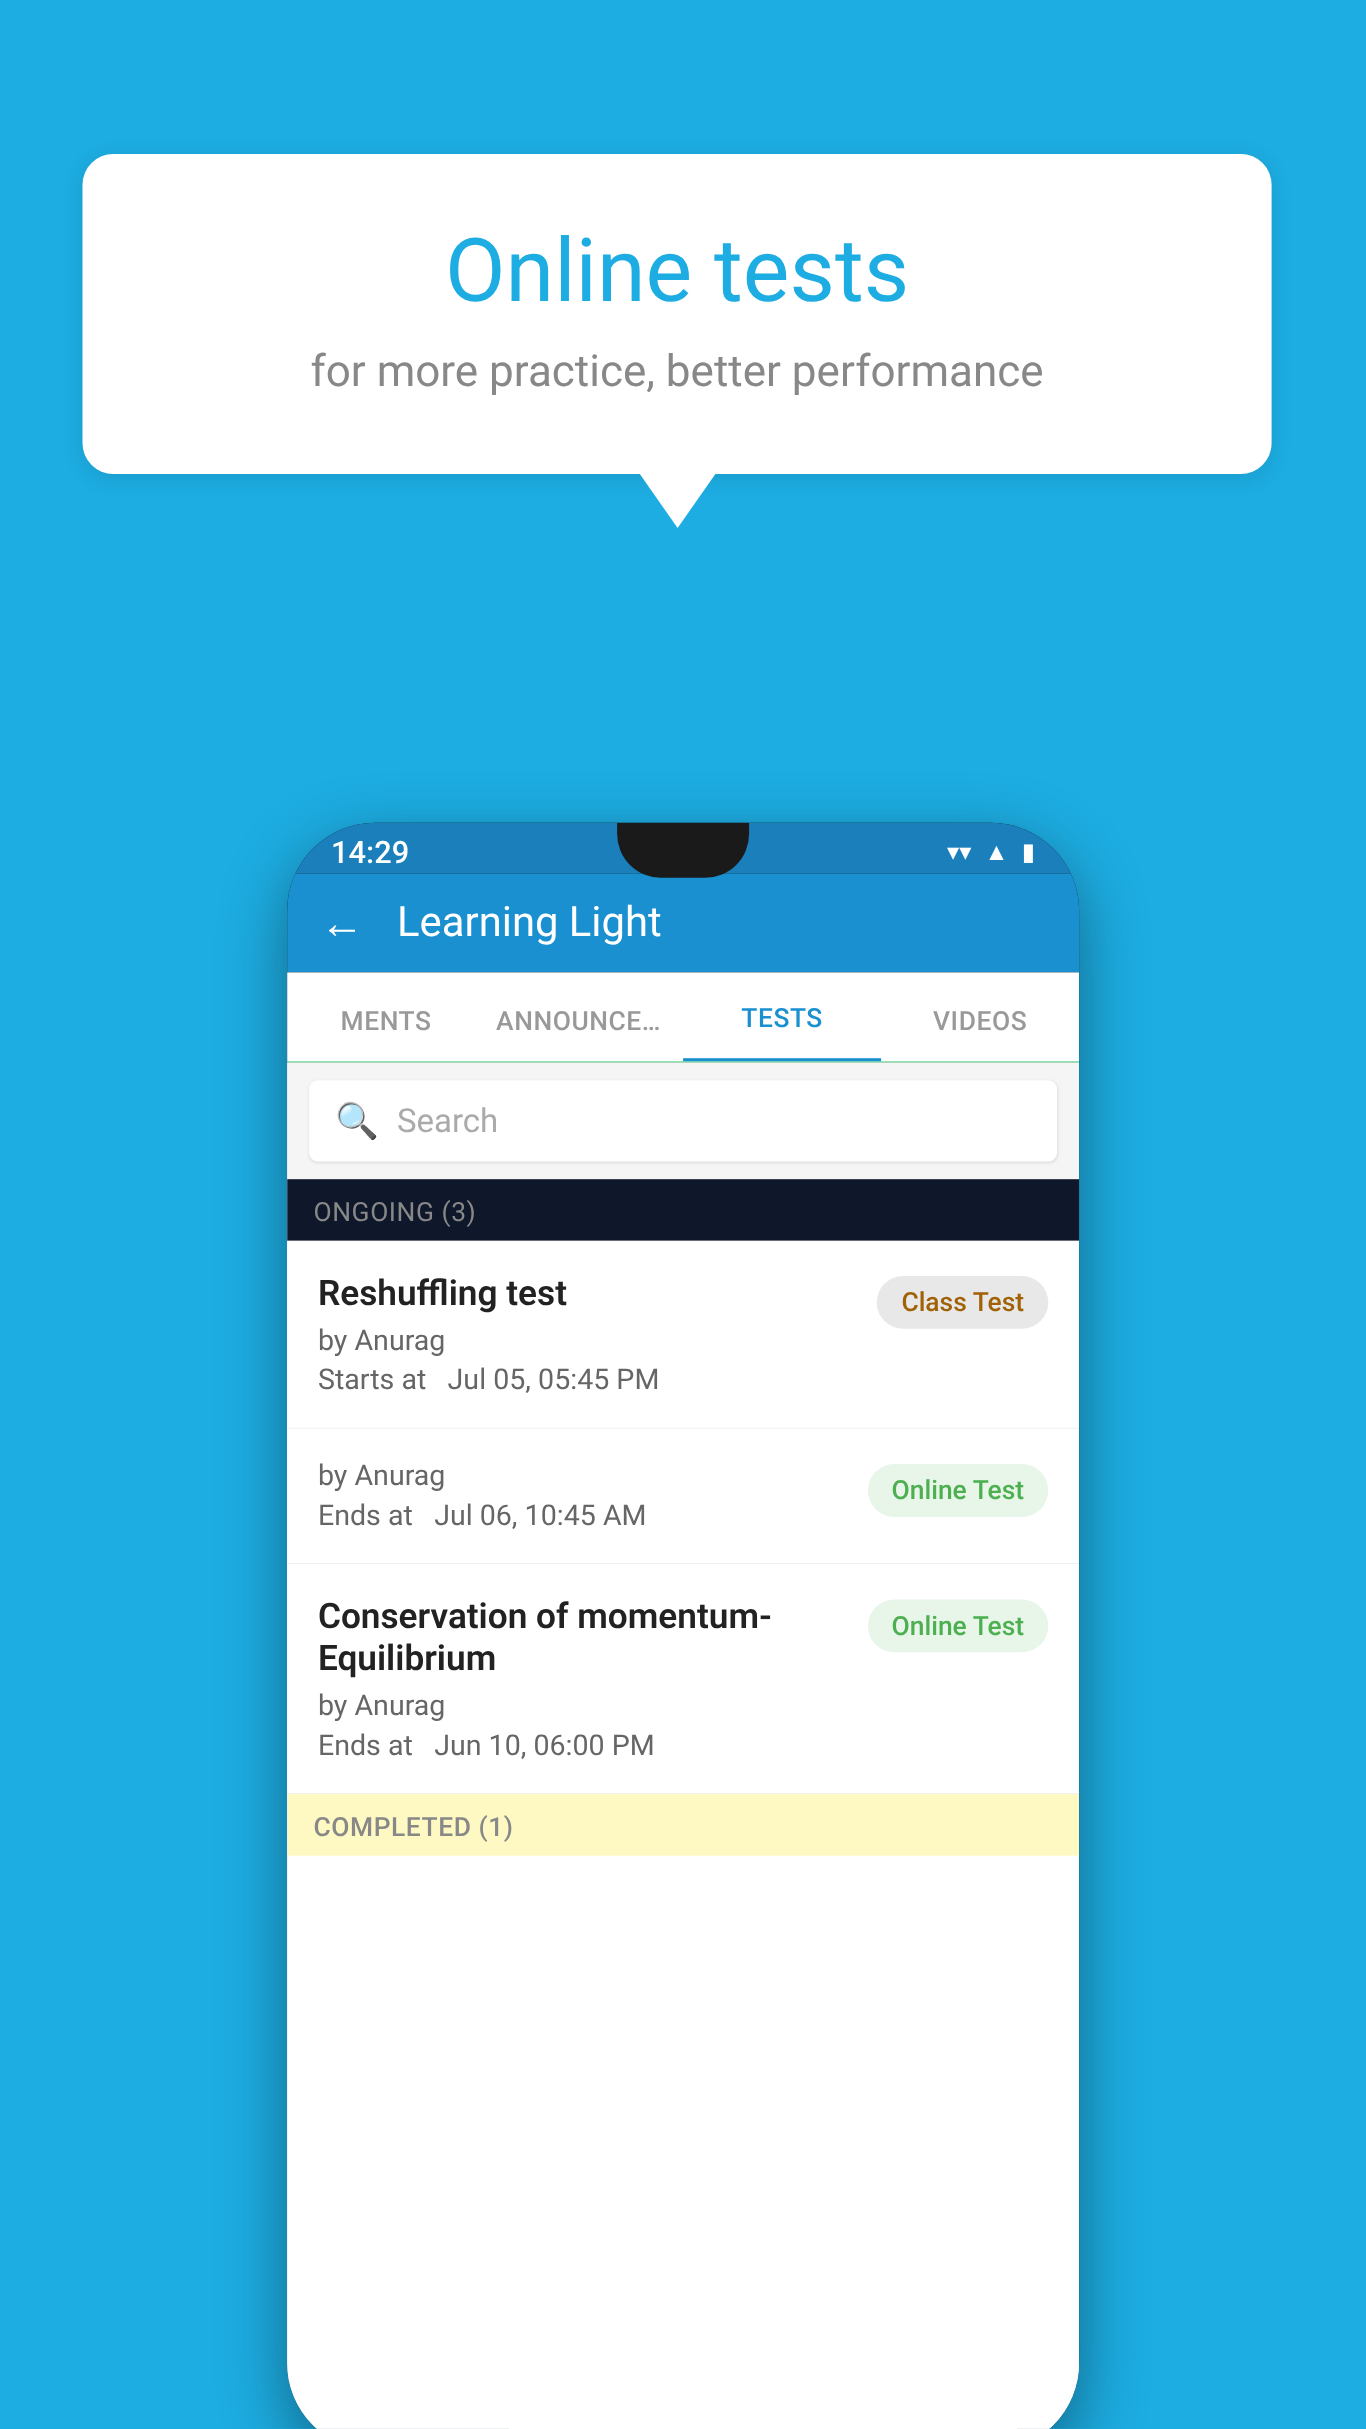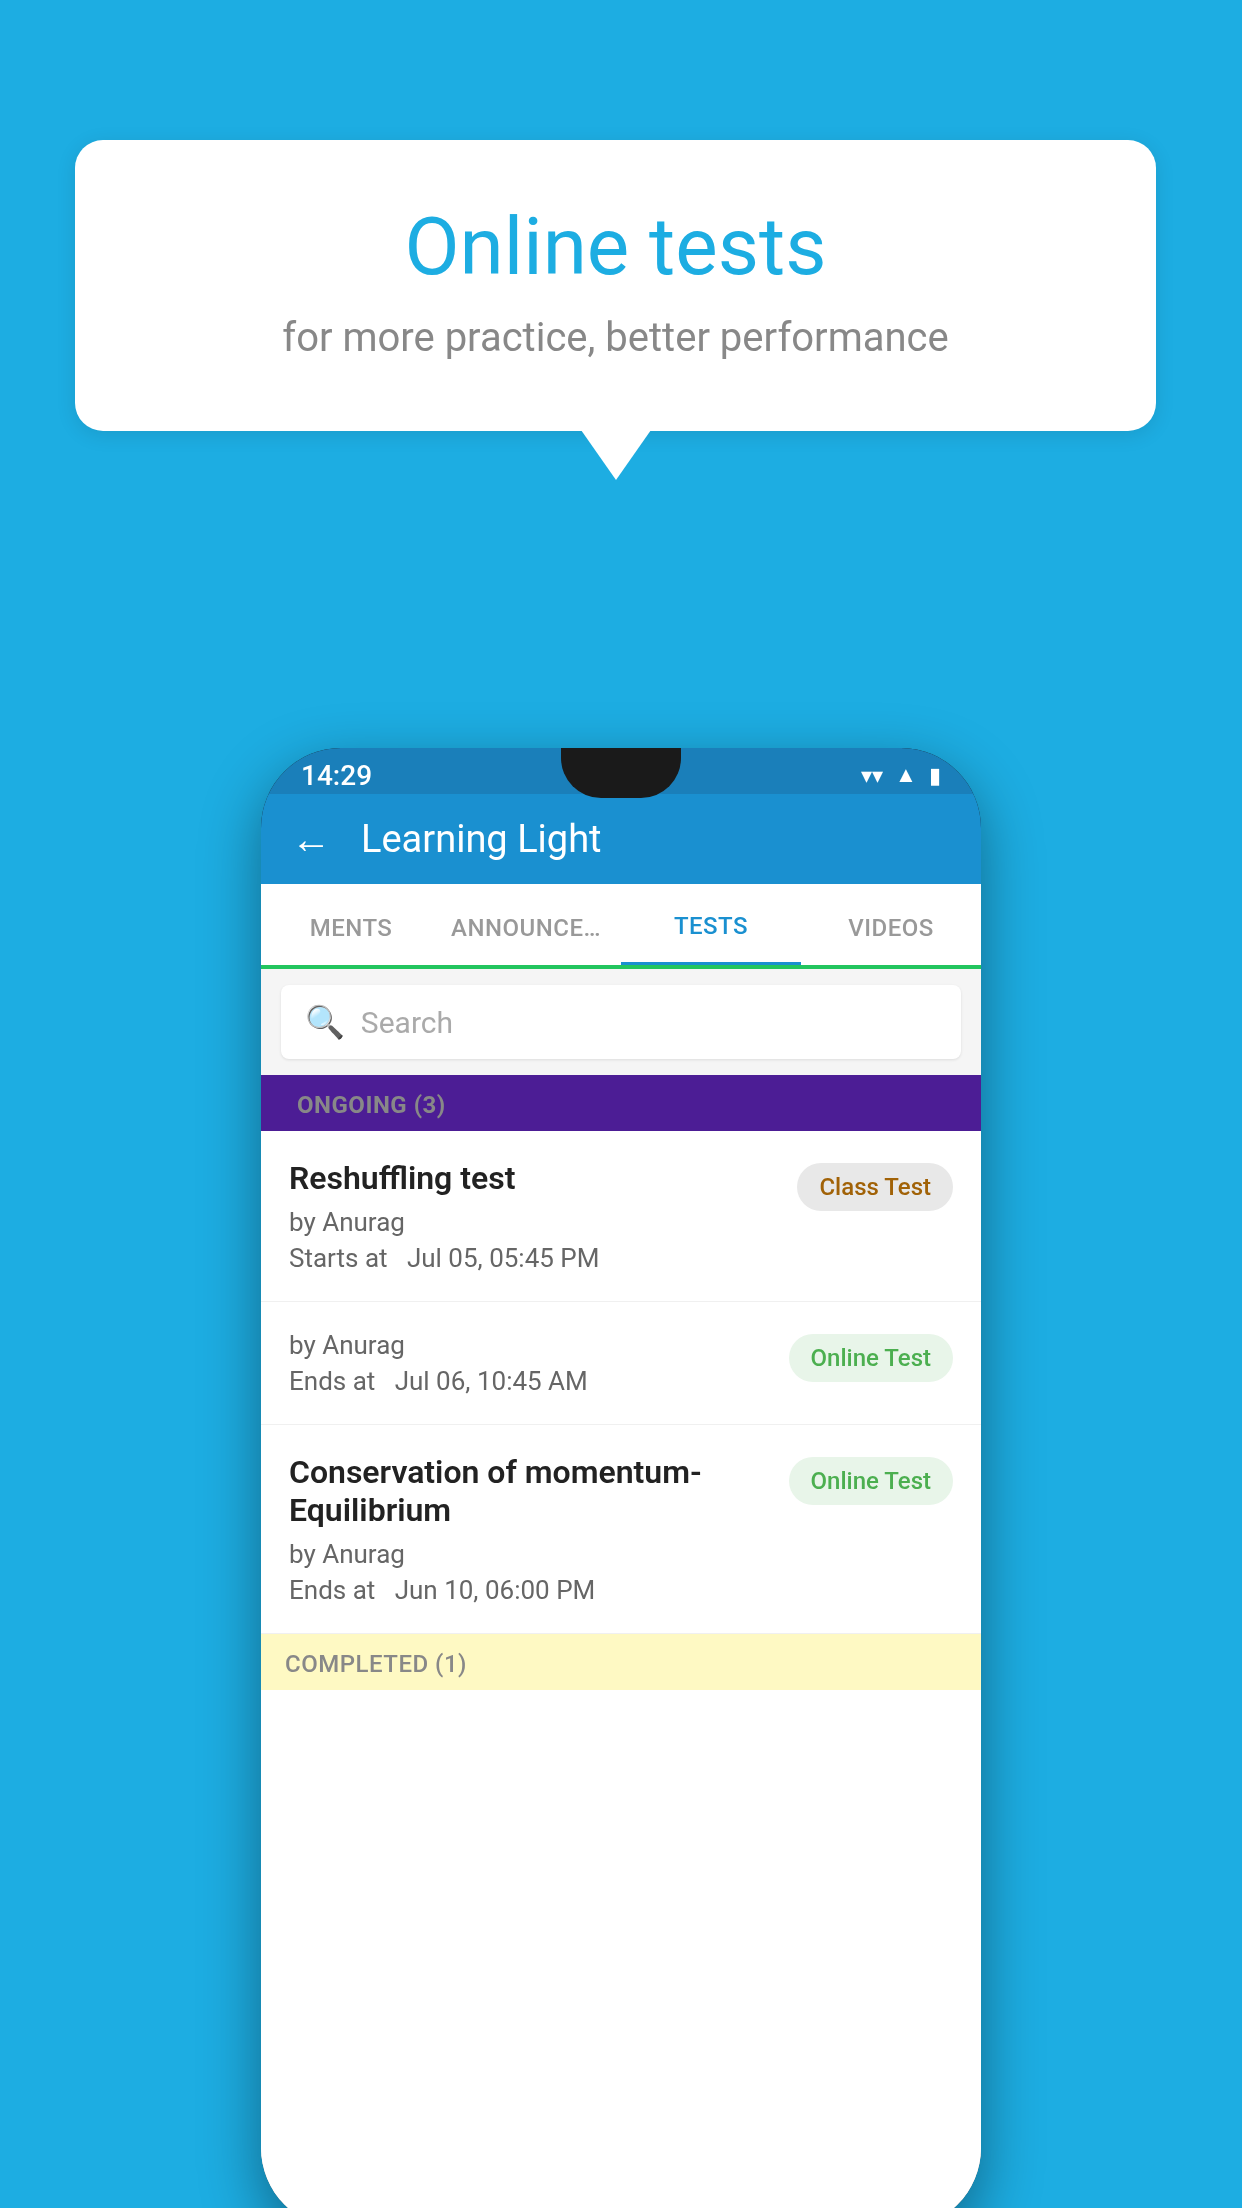--- a/index.html
+++ b/index.html
@@ -160,21 +160,21 @@
       font-size: 38px;
       font-weight: 400;
       color: white;
     }
 
     
     .tabs-bar {
       background: white;
       display: flex;
       align-items: center;
-      border-bottom: 4px solid #22c55e;
+      border-bottom: 1px solid #22c55e;
       flex-shrink: 0;
       overflow: hidden;
     }
 
     .tab-item {
       flex: 1;
       text-align: center;
       padding: 28px 10px 22px;
       font-size: 24px;
       font-weight: 500;
@@ -222,26 +222,26 @@
       margin-right: 16px;
     }
 
     .search-bar-text {
       font-size: 30px;
       color: #aaa;
     }
 
     
     .section-header {
-      padding: 16px 36px 12px;
+      padding: 16px 24px 12px;
       font-size: 24px;
       color: #888;
-      font-weight: 700;
+      font-weight: 400;
       letter-spacing: 0.5px;
-      background: #4c1d95;
+      background: #0f172a;
       flex-shrink: 0;
     }
 
     
     .tests-list {
       flex: 1;
       overflow: hidden;
       background: white;
     }
 

